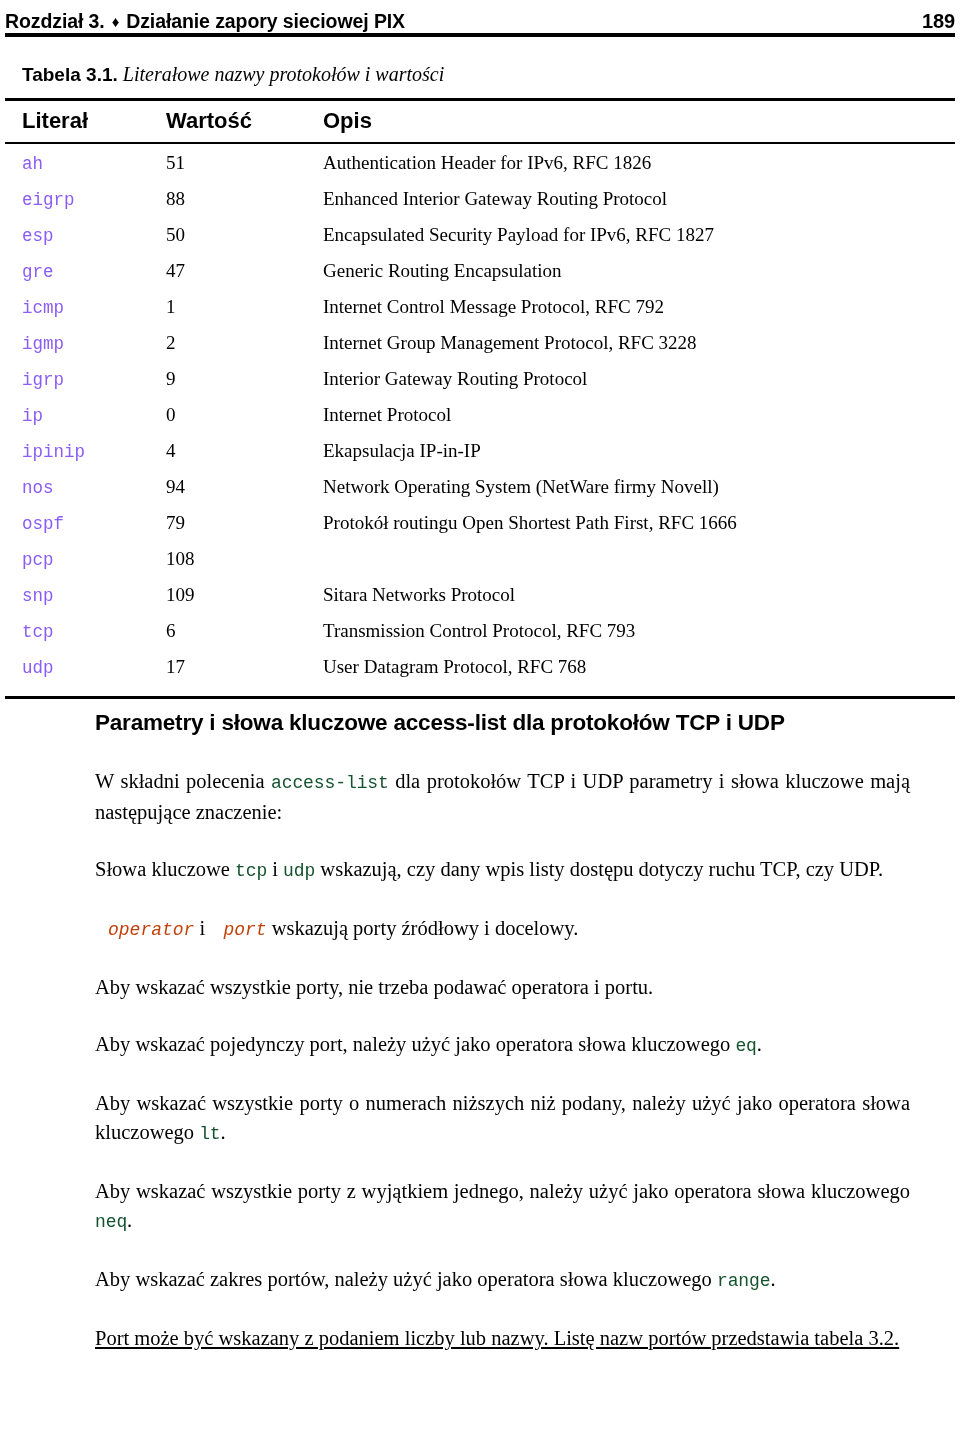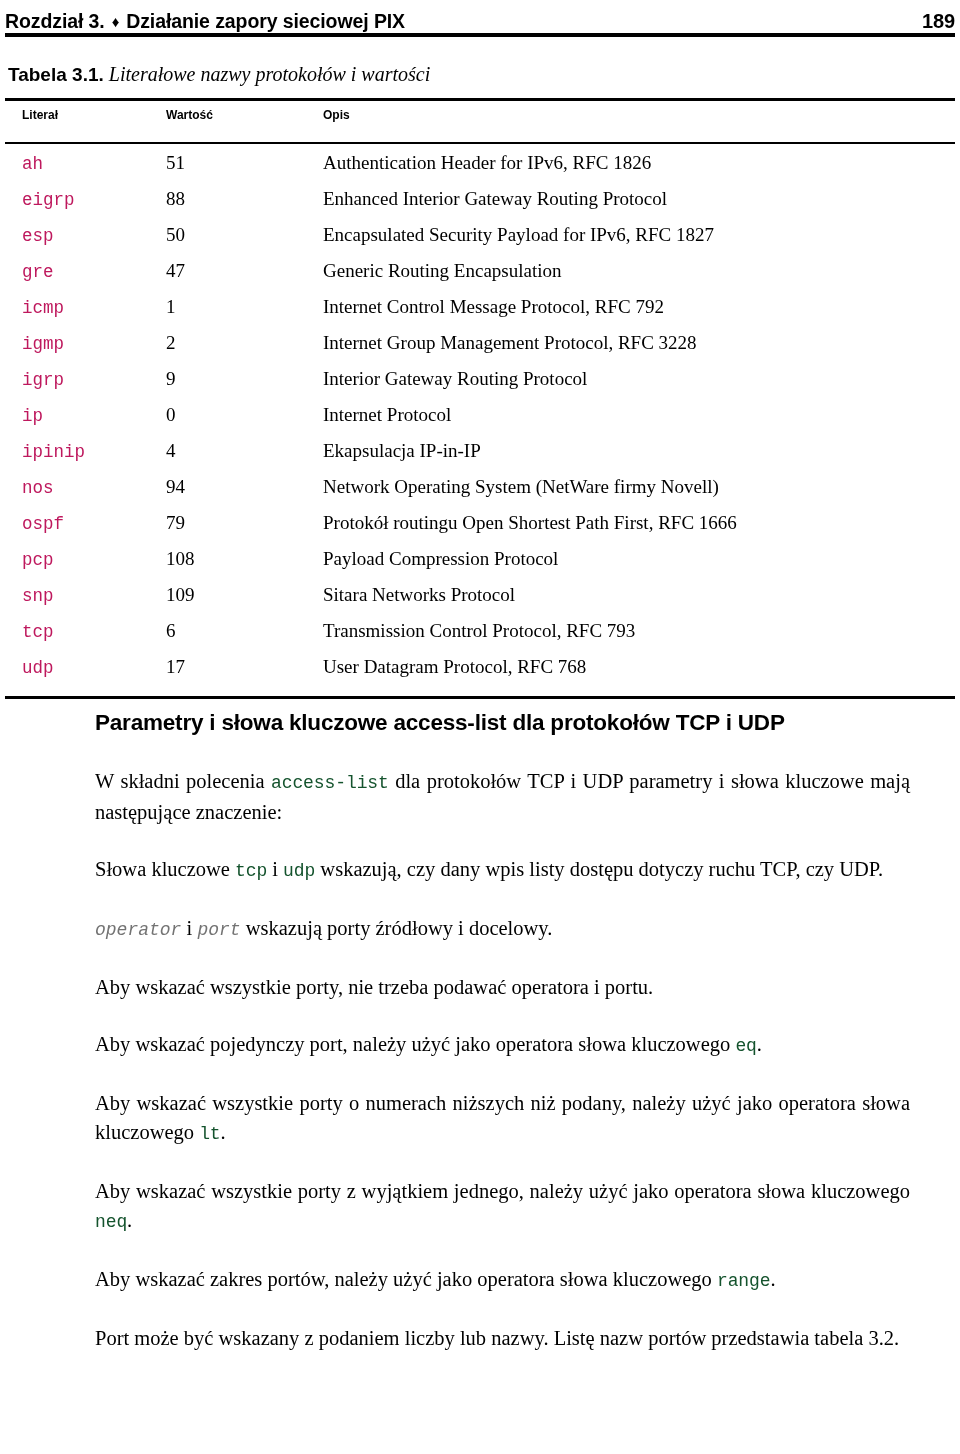--- a/index.html
+++ b/index.html
@@ -52,21 +52,21 @@
     left: 5px;
     top: 33px;
     width: 950px;
     height: 4px;
     background: #000000;
   }
 
   
   #table-caption {
     position: absolute;
-    left: 8px;
+    left: 22px;
     top: 63px;
     width: 900px;
     white-space: nowrap;
     font-size: 20px;
     line-height: 1.1;
   }
   #table-caption .cap-label {
     font-family: "Liberation Sans", "DejaVu Sans", sans-serif;
     font-weight: bold;
     font-size: 19px;
@@ -96,29 +96,29 @@
     height: 34px;
     font-family: "Liberation Sans", "DejaVu Sans", sans-serif;
     font-weight: bold;
     font-size: 18px;
   }
   .t-head .c-literal,
   .t-head .c-value,
   .t-head .c-desc {
     font-family: "Liberation Sans", "DejaVu Sans", sans-serif;
     font-weight: bold;
-    font-size: 12px;
+    font-size: 22px;
   }
   .c-literal {
     width: 161px;
     padding-left: 17px;
     box-sizing: border-box;
     font-family: "Liberation Mono", "DejaVu Sans Mono", monospace;
     font-size: 17.5px;
-    color: #be185d;
+    color: #8b5cf6;
   }
   .c-value {
     width: 157px;
     box-sizing: border-box;
     font-family: "Liberation Serif", "DejaVu Serif", serif;
     font-size: 19px;
   }
   .c-desc {
     flex: 1;
     font-family: "Liberation Serif", "DejaVu Serif", serif;
@@ -147,33 +147,34 @@
     white-space: nowrap;
   }
   .para {
     font-family: "Liberation Serif", "DejaVu Serif", serif;
     font-size: 20.5px;
     line-height: 29px;
     margin: 0 0 28px 0;
     text-align: justify;
     text-justify: inter-word;
   }
-  .para:last-child { margin-bottom: 16px; }
+  .para:last-child { margin-bottom: 16px; text-decoration: underline; }
   .para.nojust { text-align: left; }
   code.mono {
     font-family: "Liberation Mono", "DejaVu Sans Mono", monospace;
     font-size: 18px;
     color: #14532d;
     letter-spacing: -0.1px;
   }
   code.mono-i {
     font-family: "Liberation Mono", "DejaVu Sans Mono", monospace;
     font-style: italic;
     font-size: 18px;
-    color: #737373;
+    color: #c2410c;
+    margin-left: 13px;
   }
 </style>
 </head>
 <body>
 
 <div id="running-head">
   <div class="rh-left">
     <span>Rozdział 3.</span>
     <span class="diamond">♦</span>
     <span>Działanie zapory sieciowej PIX</span>
@@ -249,21 +250,20 @@
         <div class="c-desc">Network Operating System (NetWare firmy Novell)</div>
       </div>
       <div class="t-row">
         <div class="c-literal">ospf</div>
         <div class="c-value">79</div>
         <div class="c-desc">Protokół routingu Open Shortest Path First, RFC 1666</div>
       </div>
       <div class="t-row">
         <div class="c-literal">pcp</div>
         <div class="c-value">108</div>
-        <div class="c-desc">Payload Compression Protocol</div>
       </div>
       <div class="t-row">
         <div class="c-literal">snp</div>
         <div class="c-value">109</div>
         <div class="c-desc">Sitara Networks Protocol</div>
       </div>
       <div class="t-row">
         <div class="c-literal">tcp</div>
         <div class="c-value">6</div>
         <div class="c-desc">Transmission Control Protocol, RFC 793</div>

